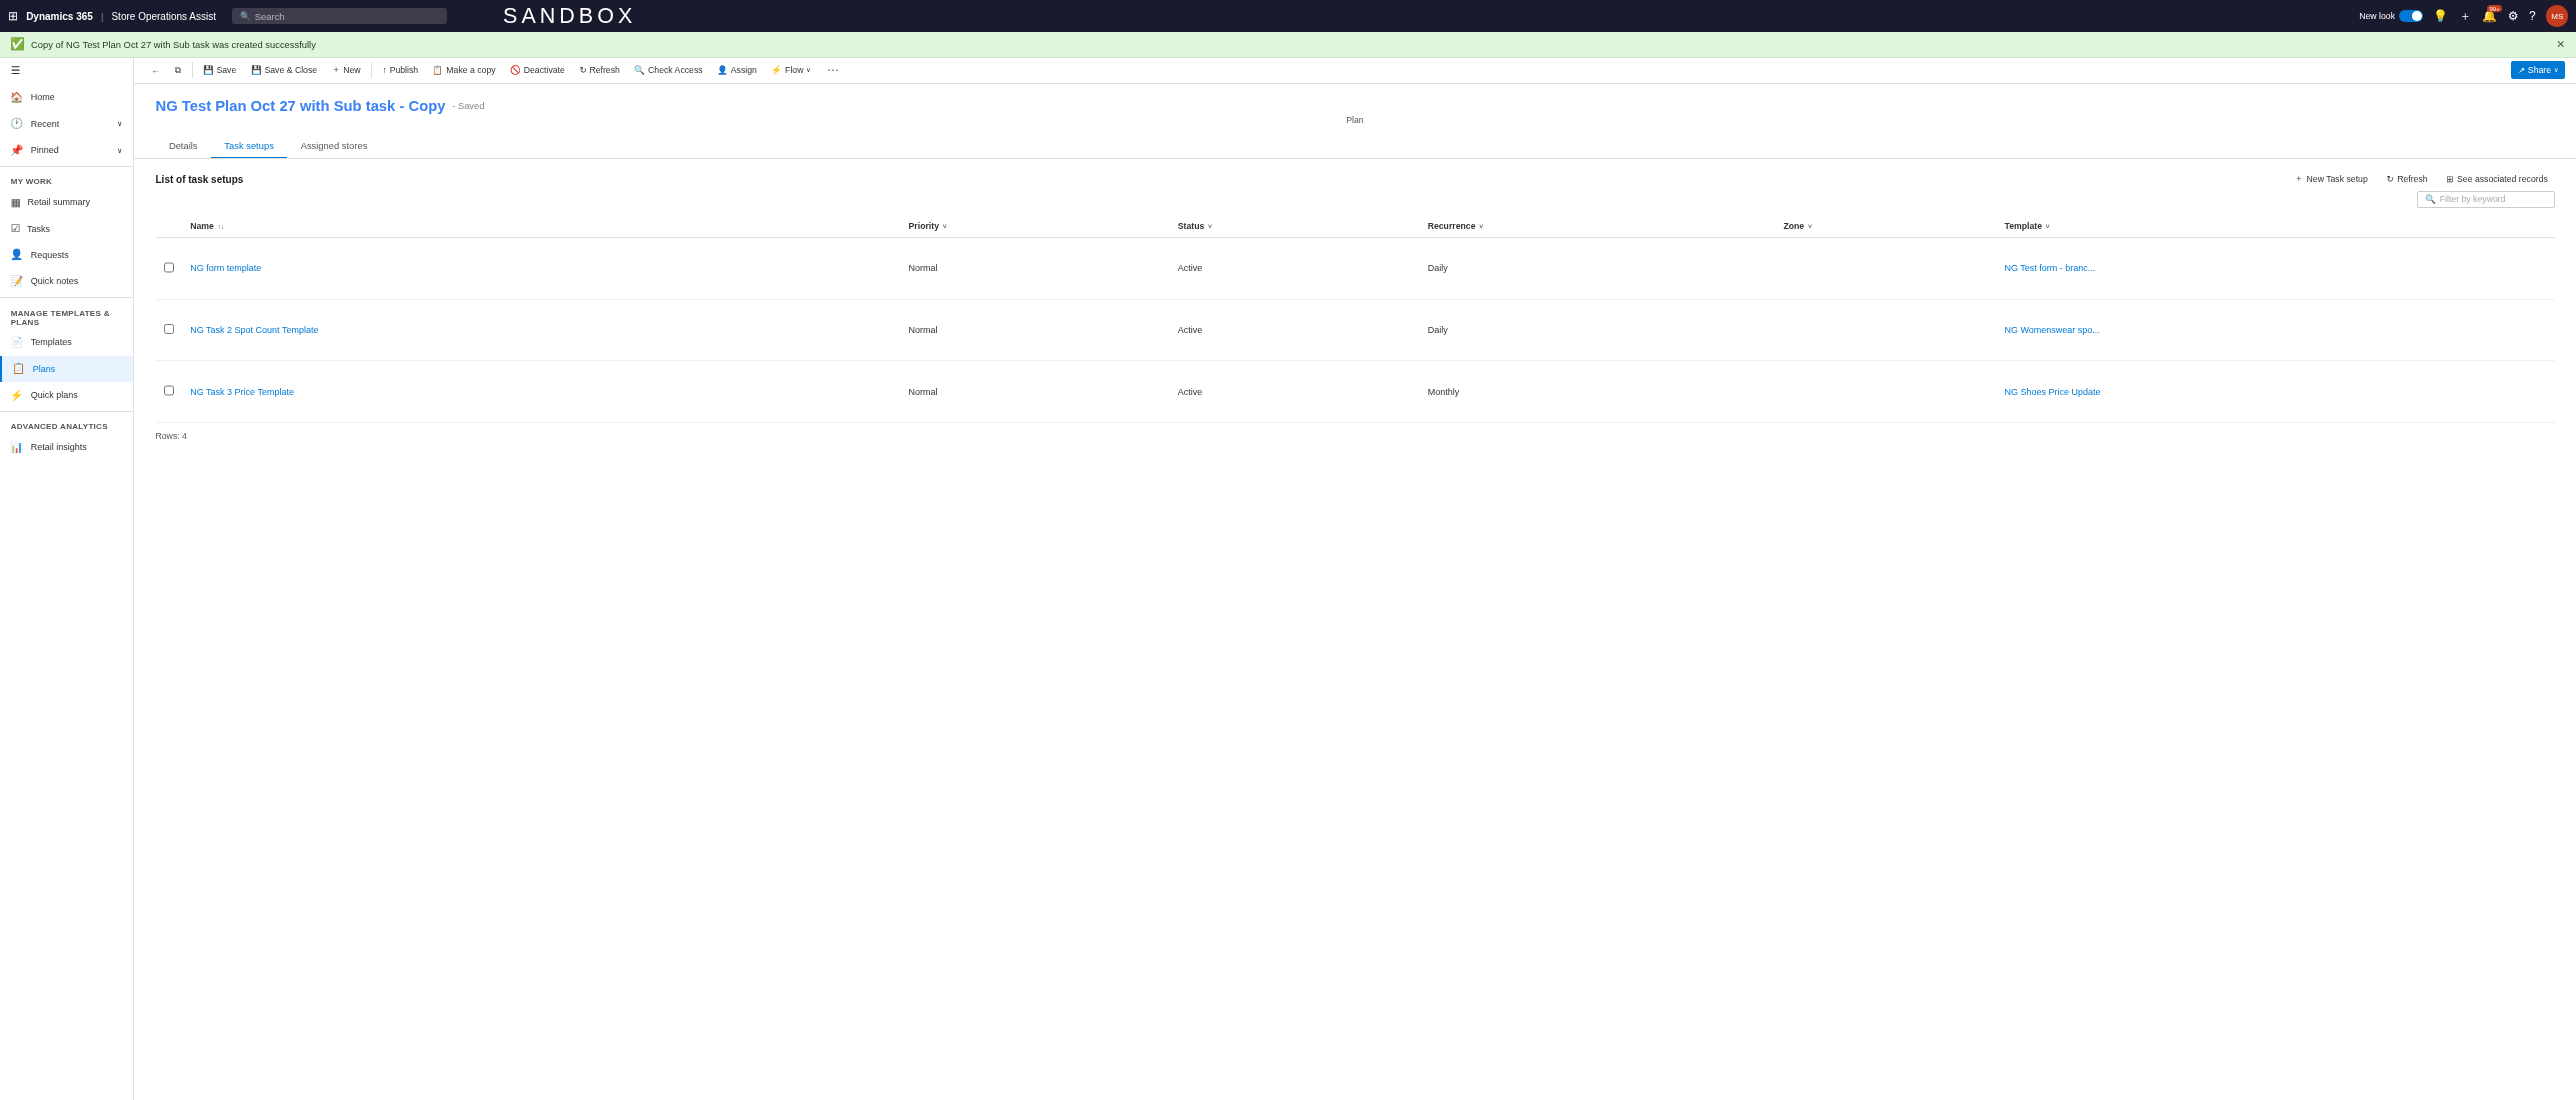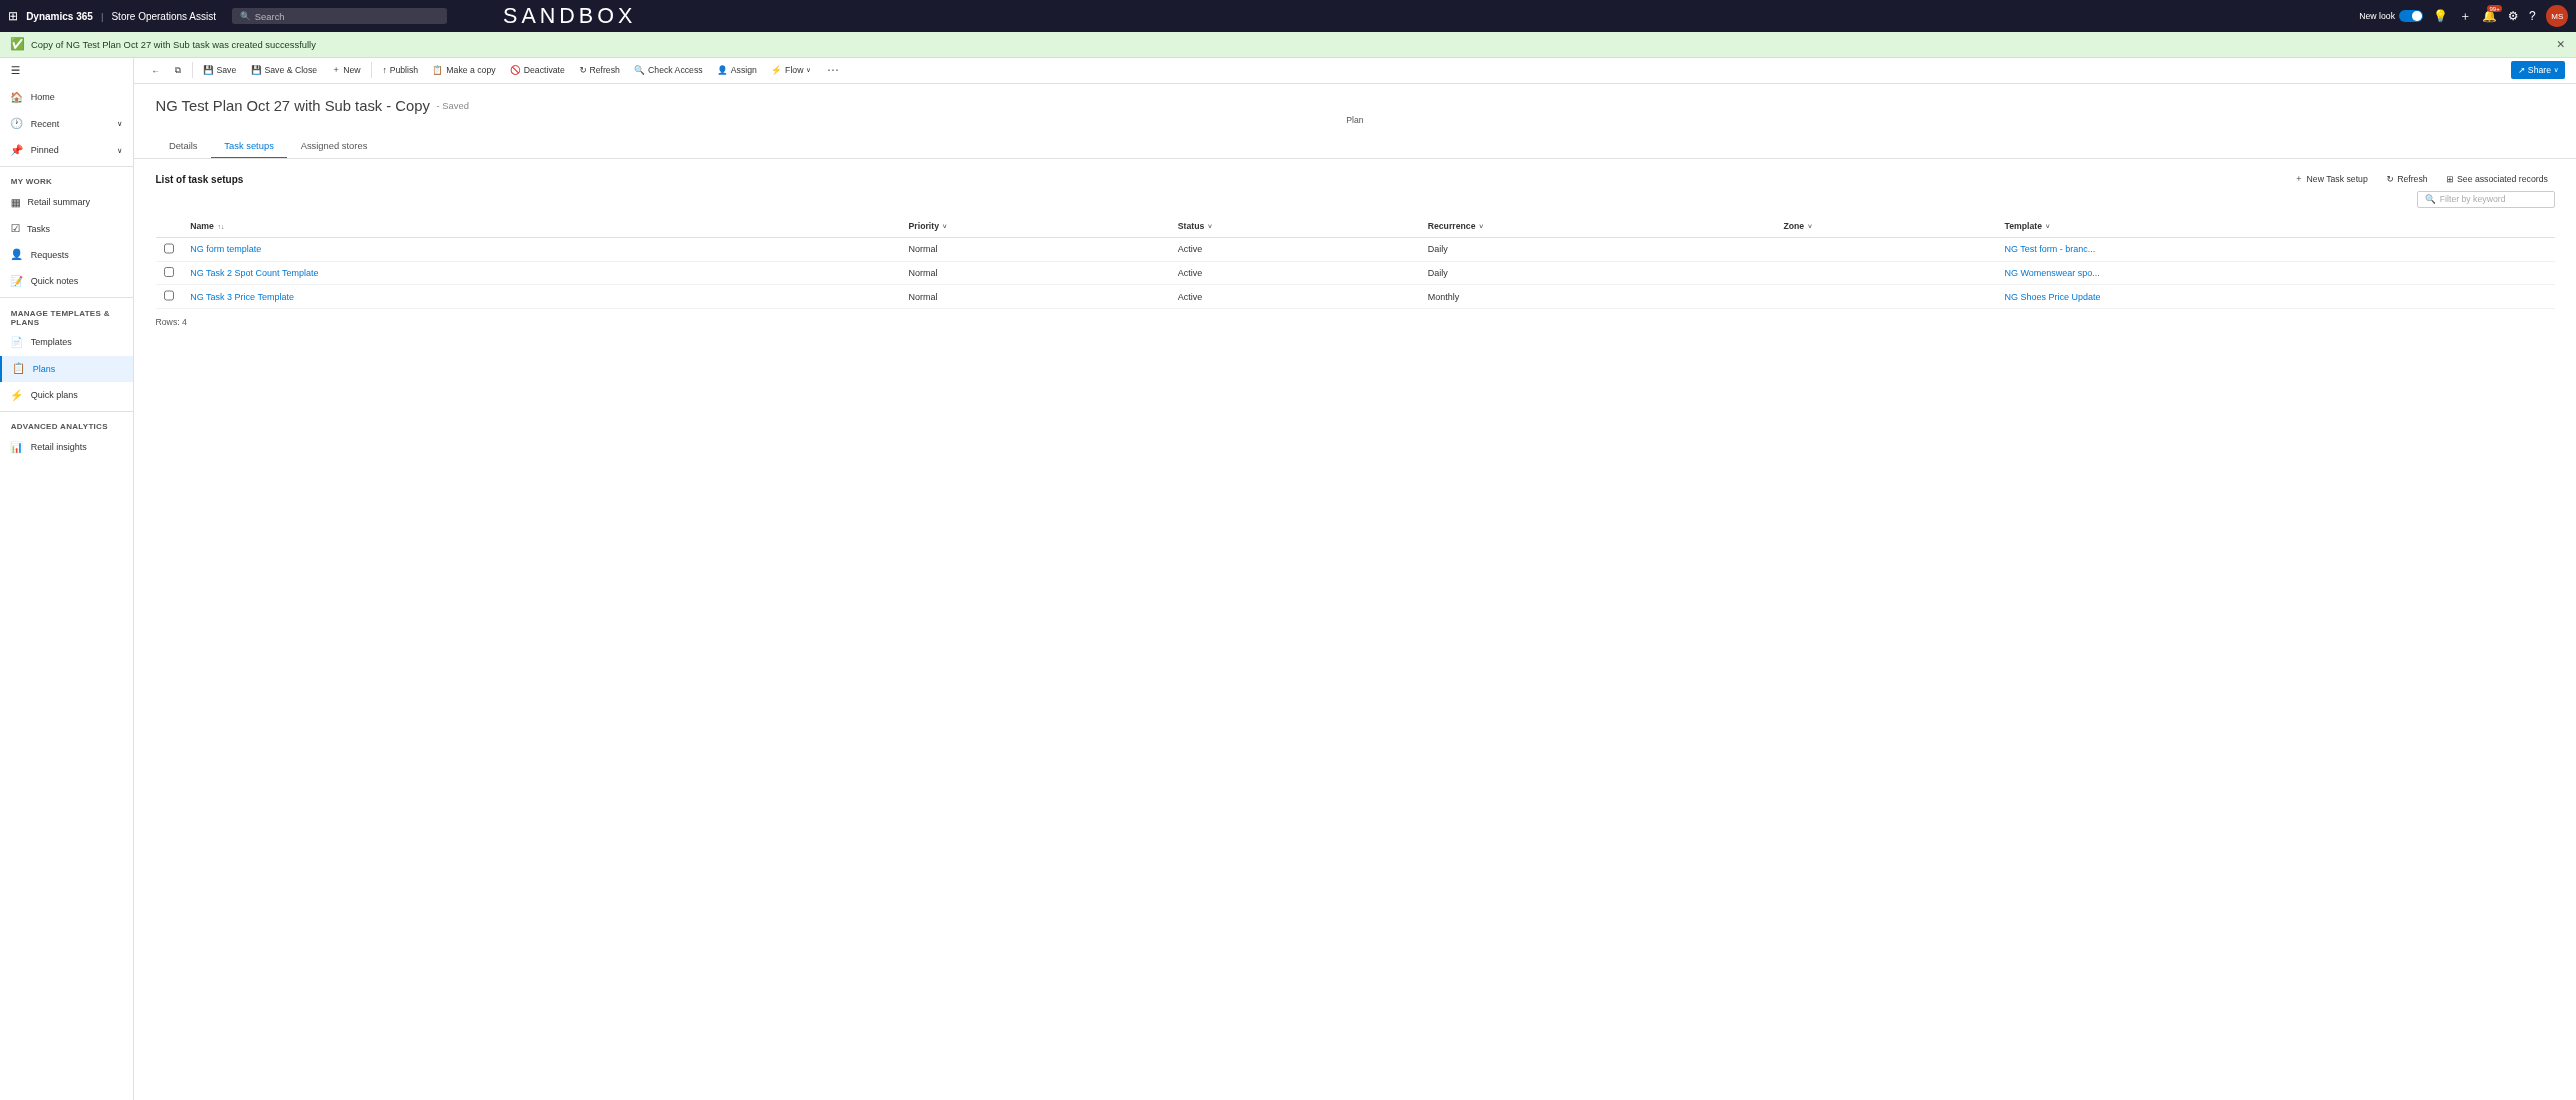--- a/index.html
+++ b/index.html
@@ -104,21 +104,21 @@
       cursor: pointer; font-size: 8.7px; color: #333; border-radius: 2px; white-space: nowrap;
     }
     .cmd-separator { width: 0.7px; height: 16px; background: #e0e0e0; margin: 0 2.7px; }
     .cmd-btn.primary { background: #0078d4; color: #fff; border-radius: 2px; }
     .cmd-more { margin-left: 2.7px; font-size: 12px; cursor: pointer; color: #555; padding: 2.7px 5.4px; }
 
     
     .form-area { flex: 1; overflow-y: auto; background: #fff; margin: 0; padding: 0; }
     .form-header { padding: 13.4px 21.5px 0; border-bottom: 0.7px solid #e0e0e0; }
     .form-title-row { display: flex; align-items: center; gap: 6.7px; margin-bottom: 1.3px; }
-    .form-title { font-size: 14.8px; font-weight: 400; color: #404040; }
+    .form-title { font-size: 14.8px; font-weight: 700; color: #3b82f6; }
     .form-saved-badge { font-size: 9.4px; color: #888; font-weight: 400; }
     .form-subtitle { font-size: 8.7px; color: #555; margin-bottom: 8px; text-align: center; }
     .form-tabs { display: flex; gap: 0; }
     .form-tab {
       padding: 6.7px 13.4px; cursor: pointer; font-size: 9.4px; color: #555; border-bottom: 1.3px solid transparent;
       white-space: nowrap;
     }
     .form-tab.active { color: #0078d4; border-bottom: 1.3px solid #0078d4; font-weight: 400; }
 
     
@@ -139,21 +139,21 @@
     .filter-box input { border: none; outline: none; font-size: 8.7px; width: 107px; color: #333; }
     .filter-box input::placeholder { color: #aaa; }
 
     
     .task-table { width: 100%; border-collapse: collapse; }
     .task-table thead tr { border-bottom: 0.7px solid #e0e0e0; }
     .task-table th {
       text-align: left; padding: 5.4px 8px; font-size: 8.7px; font-weight: 600; color: #333;
       white-space: nowrap; cursor: pointer; user-select: none;
     }
-    .task-table td { padding: 5px 8px; font-size: 9px; color: #333; border-bottom: 0.7px solid #f0f0f0; margin-left: 23px; }
+    .task-table td { padding: 24px 8px; font-size: 9px; color: #333; border-bottom: 0.7px solid #f0f0f0; margin-left: 23px; }
     .task-table .link-cell { color: #0078d4; cursor: pointer; text-decoration: none; }
     .checkbox-cell { width: 21.5px; text-align: center; }
     .row-checkbox { width: 10.7px; height: 10.7px; cursor: pointer; }
     .sort-arrows { font-size: 6.7px; color: #666; margin-left: 1.3px; }
     .col-chevron { font-size: 6.7px; color: #666; margin-left: 1.3px; }
     .rows-count { font-size: 8.7px; color: #555; margin-top: 8px; }
   </style>
 </head>
 <body>
 

